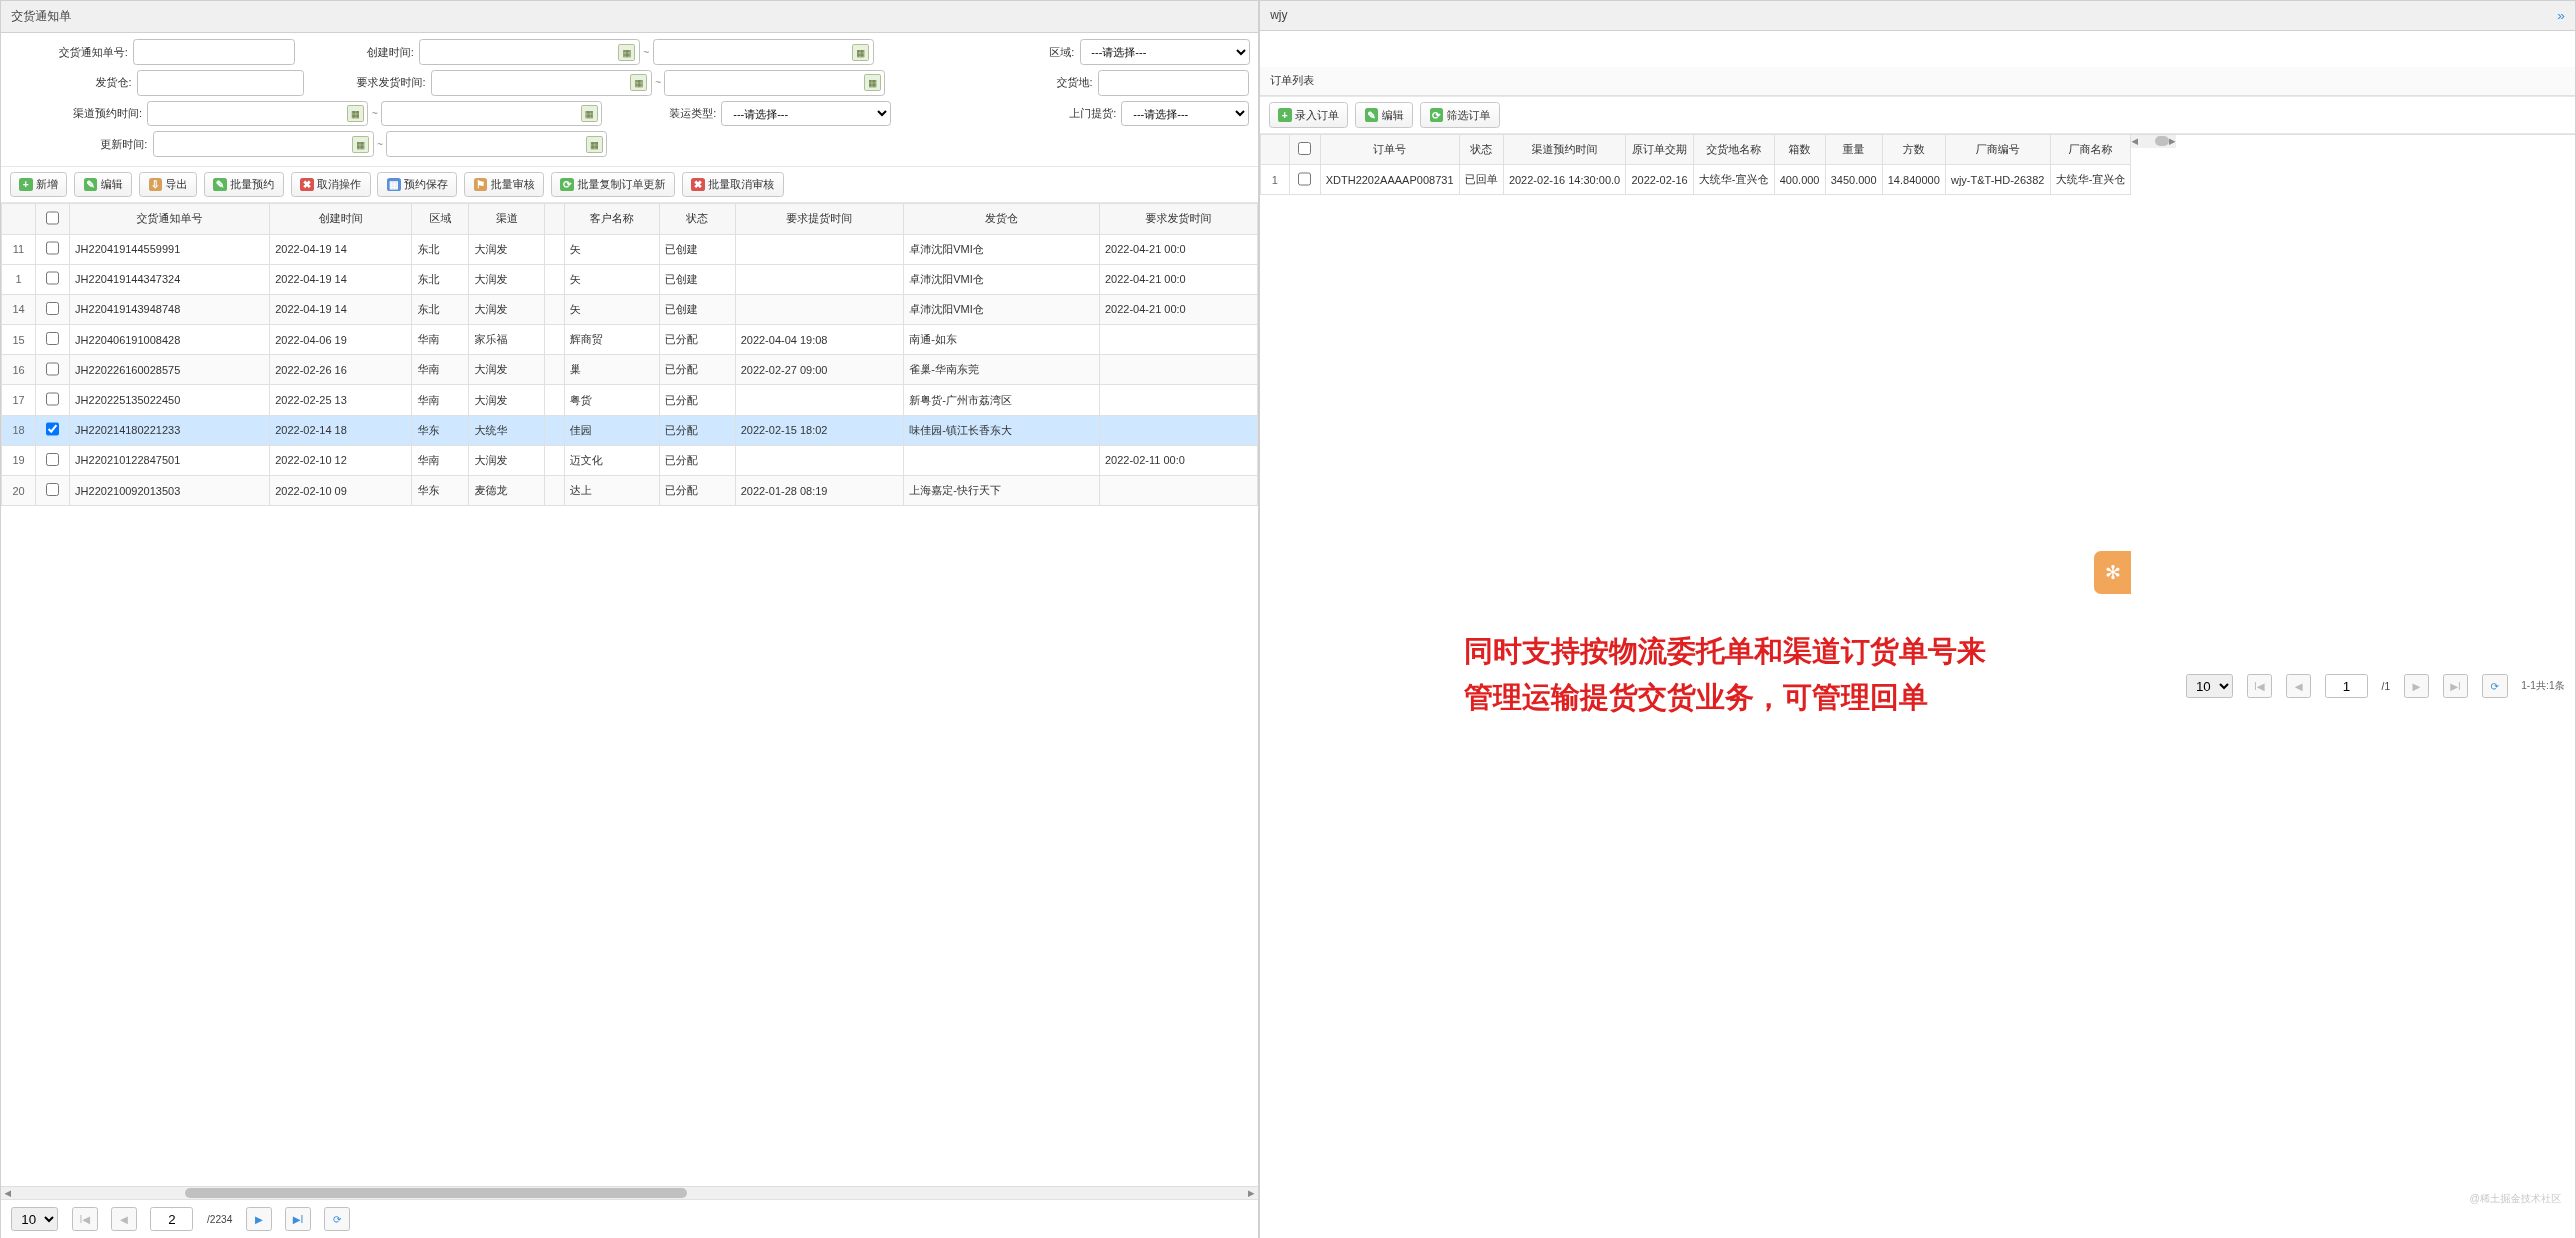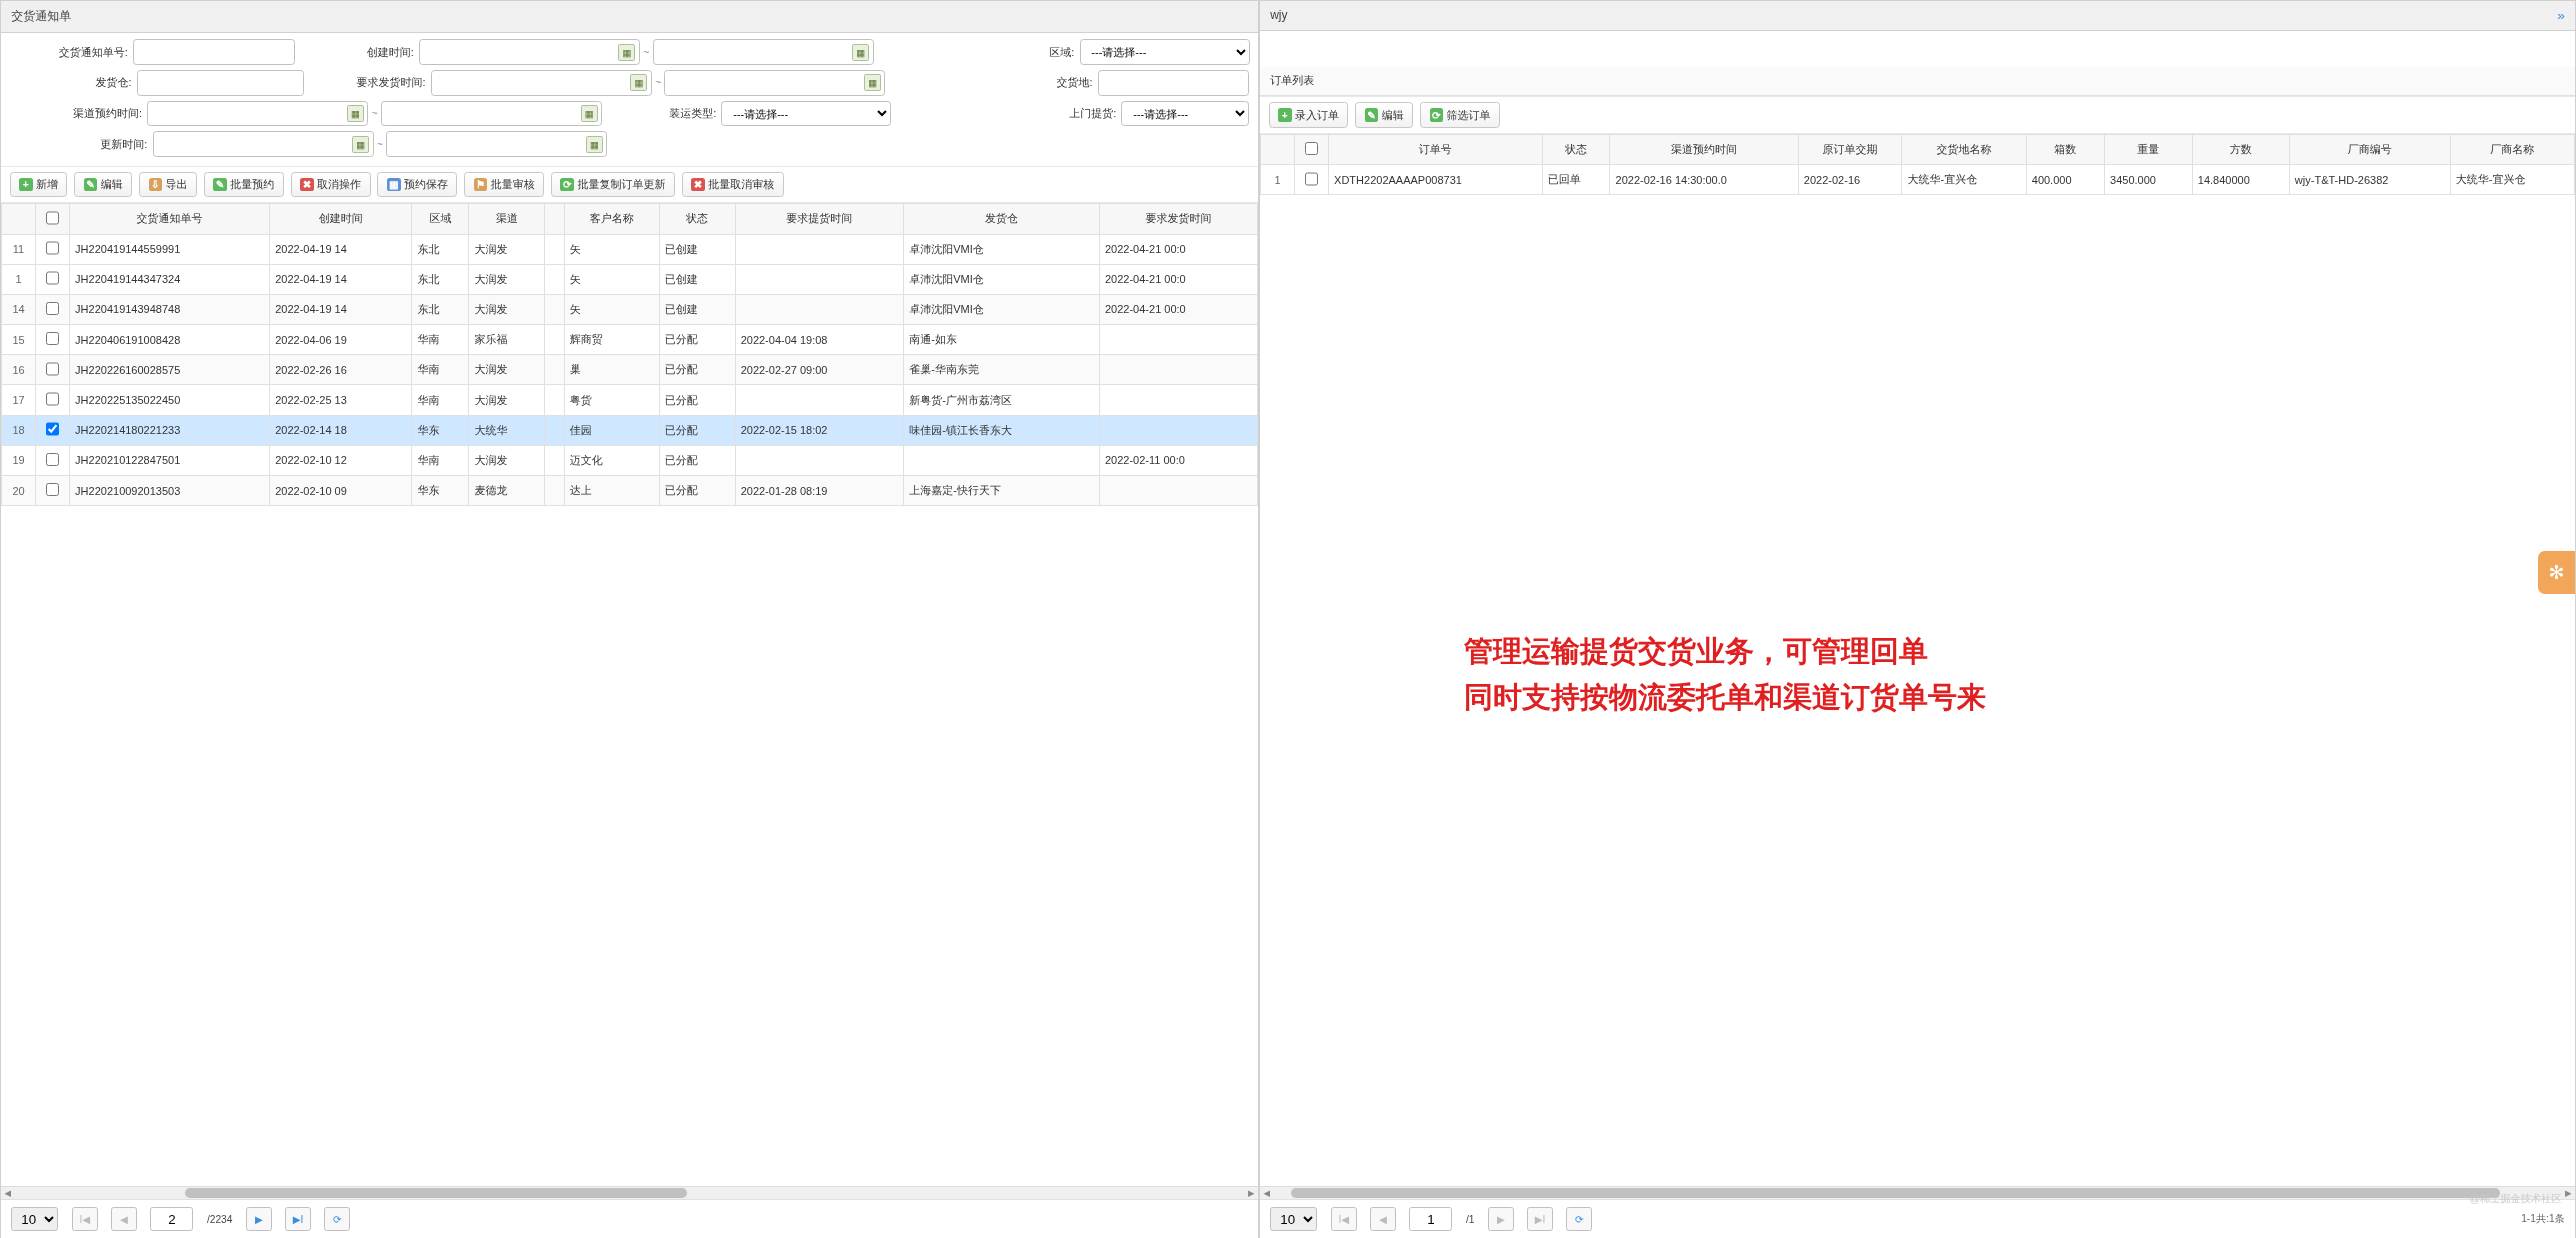--- a/index.html
+++ b/index.html
@@ -47,21 +47,21 @@
 .scrollbar-h .thumb { height: 10.2px; background: #c0c0c0; border-radius: 5.1px; margin-left: 170px; width: 40%; }
 .scrollbar-h .arrow { width: 13.6px; text-align: center; color: #888; font-size: 8.5px; }
 .pager { display: flex; align-items: center; gap: 13.6px; padding: 6.8px 10.2px; border-top: 0.9px solid #e0e0e0; background: #fff; }
 .pager select { height: 24px; border: 0.9px solid #c0c0c0; border-radius: 2.6px; padding: 0 5.1px; }
 .pager .pbtn { width: 25.6px; height: 24px; border: 0.9px solid #c0c0c0; border-radius: 2.6px; background: #f8f8f8; display: flex; align-items: center; justify-content: center; cursor: pointer; color: #3b8ede; font-size: 10.2px; }
 .pager .pbtn.disabled { color: #bbb; }
 .pager .pinp { width: 43px; height: 24px; text-align: center; border: 0.9px solid #c0c0c0; border-radius: 2.6px; }
 .pager .ptotal { color: #444; }
 .pager .summary { margin-left: auto; color: #666; }
 .annotation { position: absolute; top: 494px; left: 204px; font-size: 29px; color: #e02020; font-weight: 600; line-height: 1.6; font-family: "SimSun", serif; }
-.right-body { flex: 1; display: flex; flex-direction: column; position: relative; }
+.right-body { flex: 1; display: flex; flex-direction: row; position: relative; }
 .right-table-area { position: relative; flex: 1; overflow: hidden; }
 .gear-tab { position: absolute; right: 0; top: 417px; width: 37px; height: 43px; background: #f2a65a; border-radius: 6.8px 0 0 6.8px; display: flex; align-items: center; justify-content: center; color: #fff; font-size: 19px; }
 .watermark { position: absolute; bottom: 32px; right: 13.6px; font-size: 10.2px; color: #c8c8c8; }
 </style>
 </head>
 <body>
 
 <div class="panel panel-left">
   <div class="panel-header">交货通知单</div>
 
@@ -385,22 +385,22 @@
               <td>大统华-宜兴仓</td>
               <td>400.000</td>
               <td>3450.000</td>
               <td>14.840000</td>
               <td>wjy-T&amp;T-HD-26382</td>
               <td>大统华-宜兴仓</td>
             </tr>
           </tbody>
       </table>
       <div class="annotation">
+        <div>同时支持按物流委托单和渠道订货单号来</div>
         <div>管理运输提货交货业务，可管理回单</div>
-        <div>同时支持按物流委托单和渠道订货单号来</div>
       </div>
       <div class="gear-tab">✻</div>
     </div>
     <div class="scrollbar-h">
         <span class="arrow">◀</span>
         <div class="thumb" style="margin-left:17px;width:92%"></div>
         <span class="arrow" style="margin-left:auto">▶</span>
       </div>
     <div class="watermark">@稀土掘金技术社区</div>
     <div class="pager">

